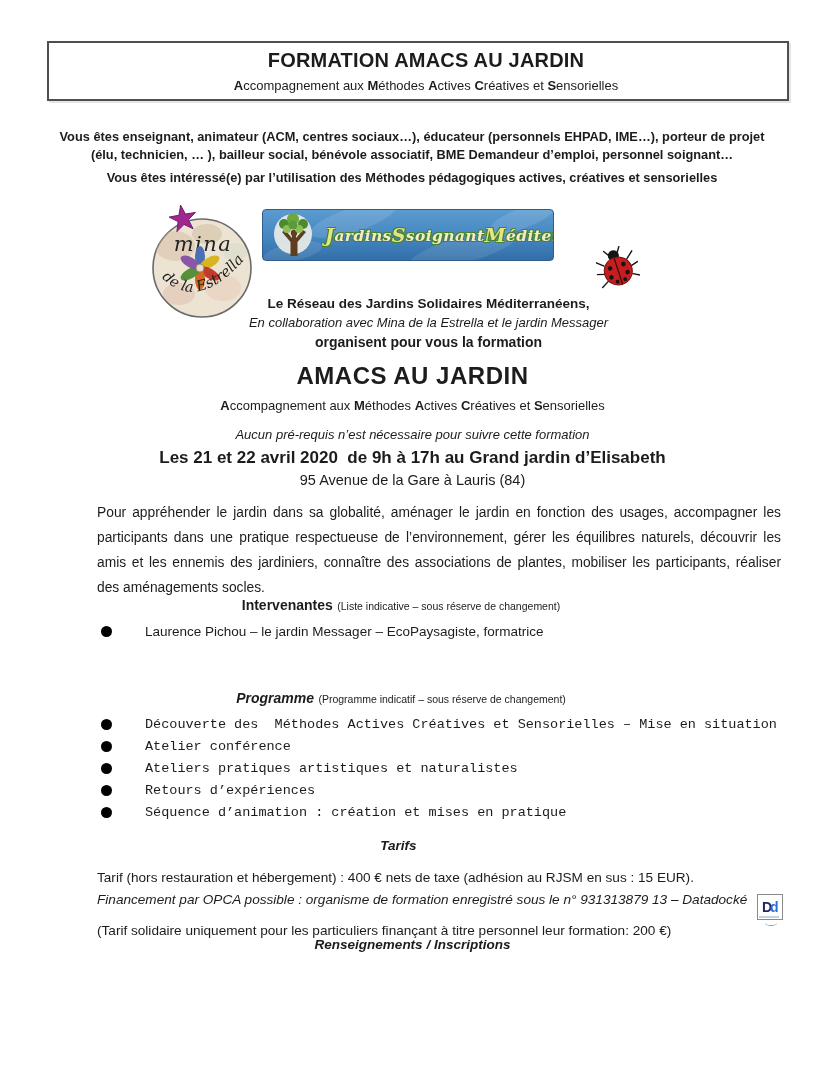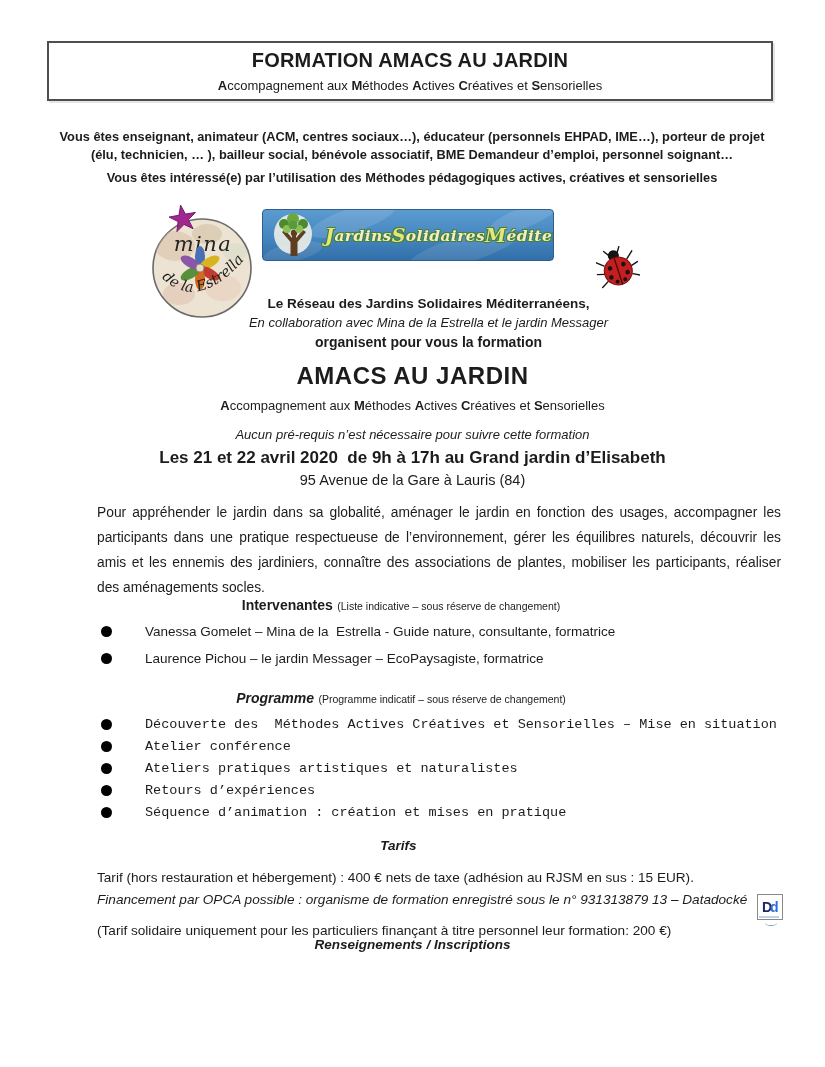--- a/index.html
+++ b/index.html
@@ -2,21 +2,21 @@
 <html><head>
 <meta charset="utf-8">
 <style>
   html,body{margin:0;padding:0;background:#ffffff;}
   .page{position:relative;width:825px;height:1067px;background:#fff;overflow:hidden;
         color:#1c1c1c;font-family:"Liberation Sans","DejaVu Sans",sans-serif;}
   .abs{position:absolute;}
 
   
   .header-box{left:47px;top:41px;width:722px;height:56px;border:2px solid #4f4f4f;
-              box-shadow:2px 2px 0 rgba(0,0,0,.10);background:#fff;}
+              box-shadow:2px 2px 0 rgba(0,0,0,.10);background:#fff;padding-left:16px;}
   .hb-title{margin-top:6px;text-align:center;font-size:20px;font-weight:bold;letter-spacing:.2px;}
   .hb-sub{margin-top:6px;text-align:center;font-size:13px;}
   .bold{font-weight:bold;}
 
   
   .intro{left:55px;top:128px;width:714px;text-align:center;font-weight:bold;
          font-size:12.8px;line-height:17.5px;}
   .intro-line2{margin-top:6px;}
 
   
@@ -157,21 +157,21 @@
         <circle cx="32" cy="12" r="5" fill="#4c8a2e"></circle>
         <circle cx="16" cy="17" r="4" fill="#8cc054"></circle>
         <circle cx="28" cy="17" r="4" fill="#8cc054"></circle>
         <circle cx="22" cy="13" r="4.5" fill="#5a9a3a"></circle>
       </g>
     </svg>
     <div class="jsm-text">
         <span class="jsm-cap">J</span>
         <span>ardins </span>
         <span class="jsm-cap">S</span>
-        <span>olidaires </span>
+        <span>soignant </span>
         <span class="jsm-cap">M</span>
         <span>éditerranéens</span>
       </div>
   </div>
 
   <div class="abs logo-messager">
     <svg class="lm-ladybug" width="44" height="48" viewBox="0 0 44 48">
       <g transform="rotate(-18,22,24)">
         <g stroke="#151515" stroke-width="1.4" stroke-linecap="round">
           <line x1="10" y1="16" x2="3" y2="10"></line>
@@ -216,21 +216,20 @@
   </div>
 
   <div class="abs description">Pour appréhender le jardin dans sa globalité, aménager le jardin en fonction des usages, accompagner les participants dans une pratique respectueuse de l’environnement, gérer les équilibres naturels, découvrir les amis et les ennemis des jardiniers, connaître des associations de plantes, mobiliser les participants, réaliser des aménagements socles.</div>
 
   <div class="abs section-intervenantes">
     <div class="sec-head">
       <span class="sec-head-label">Intervenantes</span>
       <span class="sec-note">(Liste indicative – sous réserve de changement)</span>
     </div>
     <ul class="blist li-gap-wide">
-      <li><span class="bullet"></span><span>Vanessa Gomelet – Mina de la&nbsp; Estrella - Guide nature, consultante, formatrice</span></li>
       <li><span class="bullet"></span><span>Laurence Pichou – le jardin Messager – EcoPaysagiste, formatrice</span></li>
     </ul>
   </div>
 
   <div class="abs section-programme">
     <div class="sec-head">
       <span class="sec-head-label it">Programme</span>
       <span class="sec-note">(Programme indicatif – sous réserve de changement)</span>
     </div>
     <ul class="blist li-gap-std">

